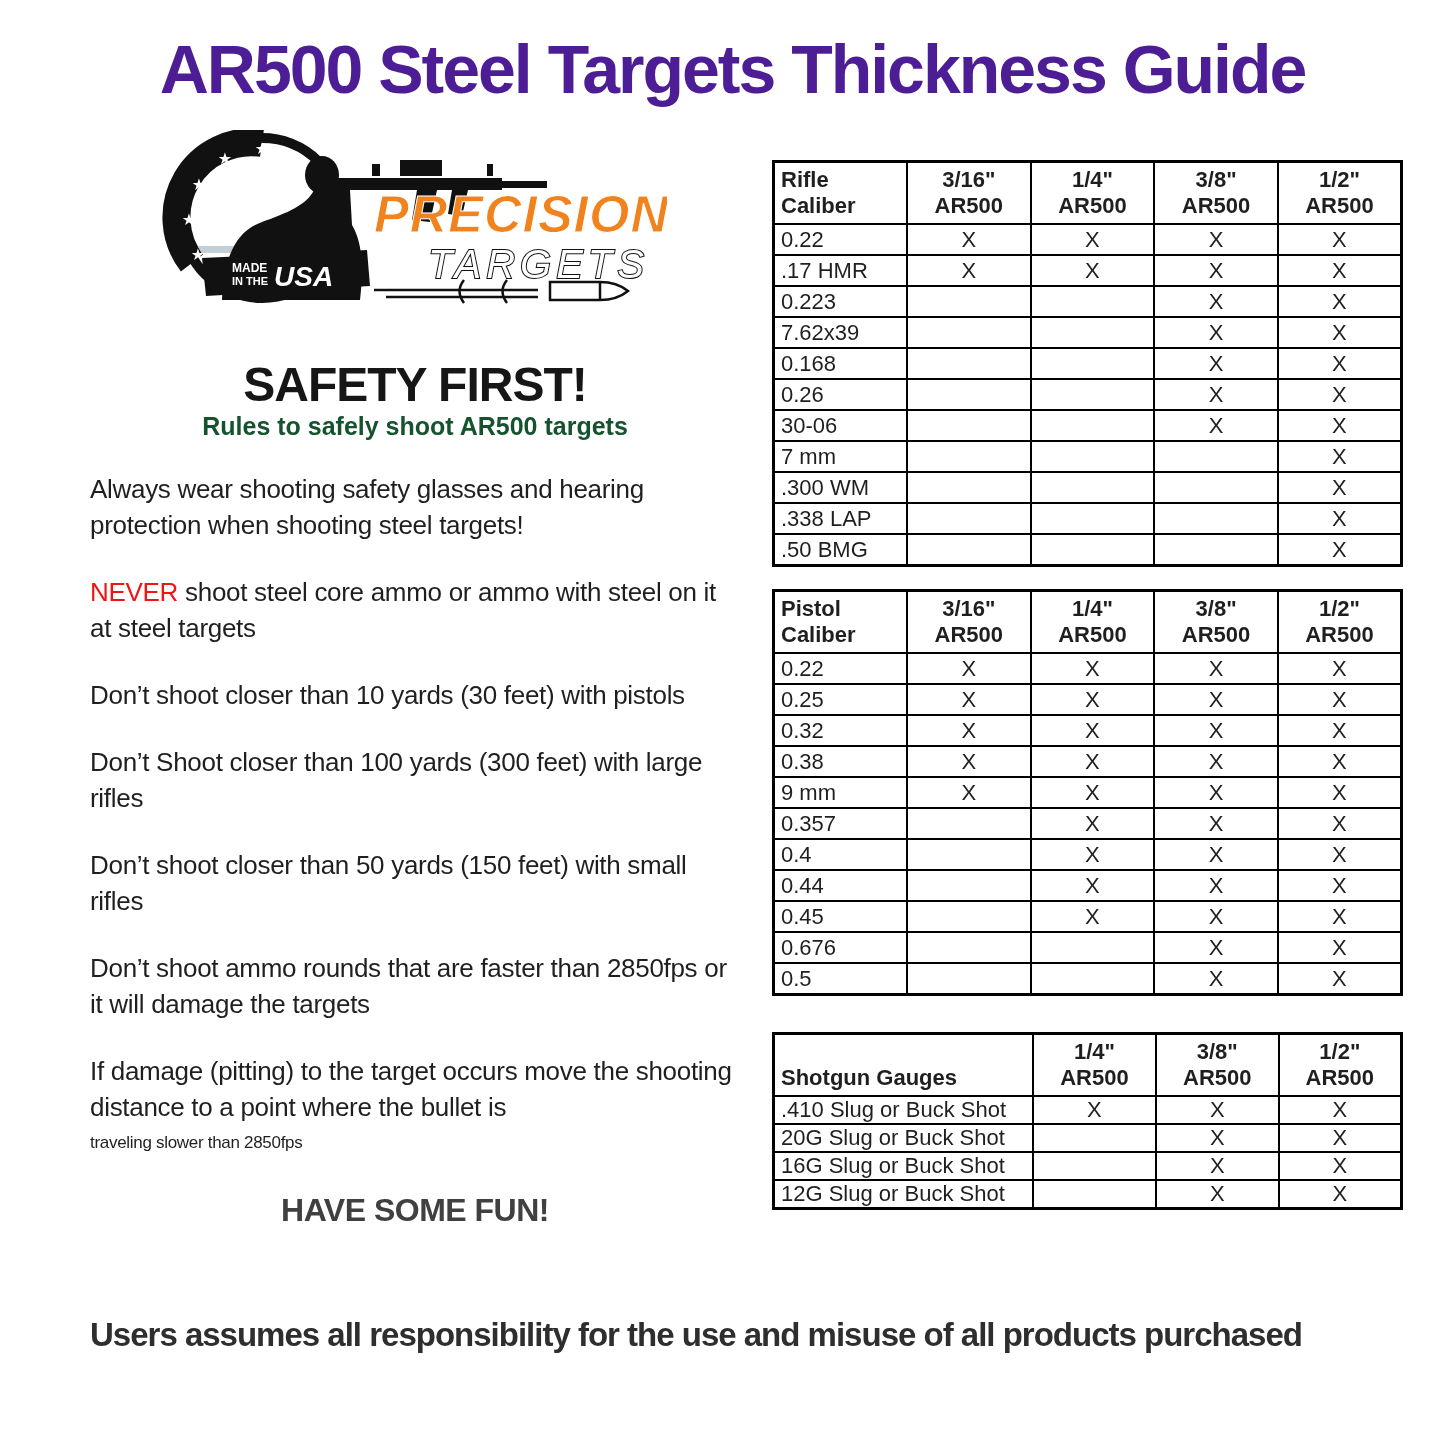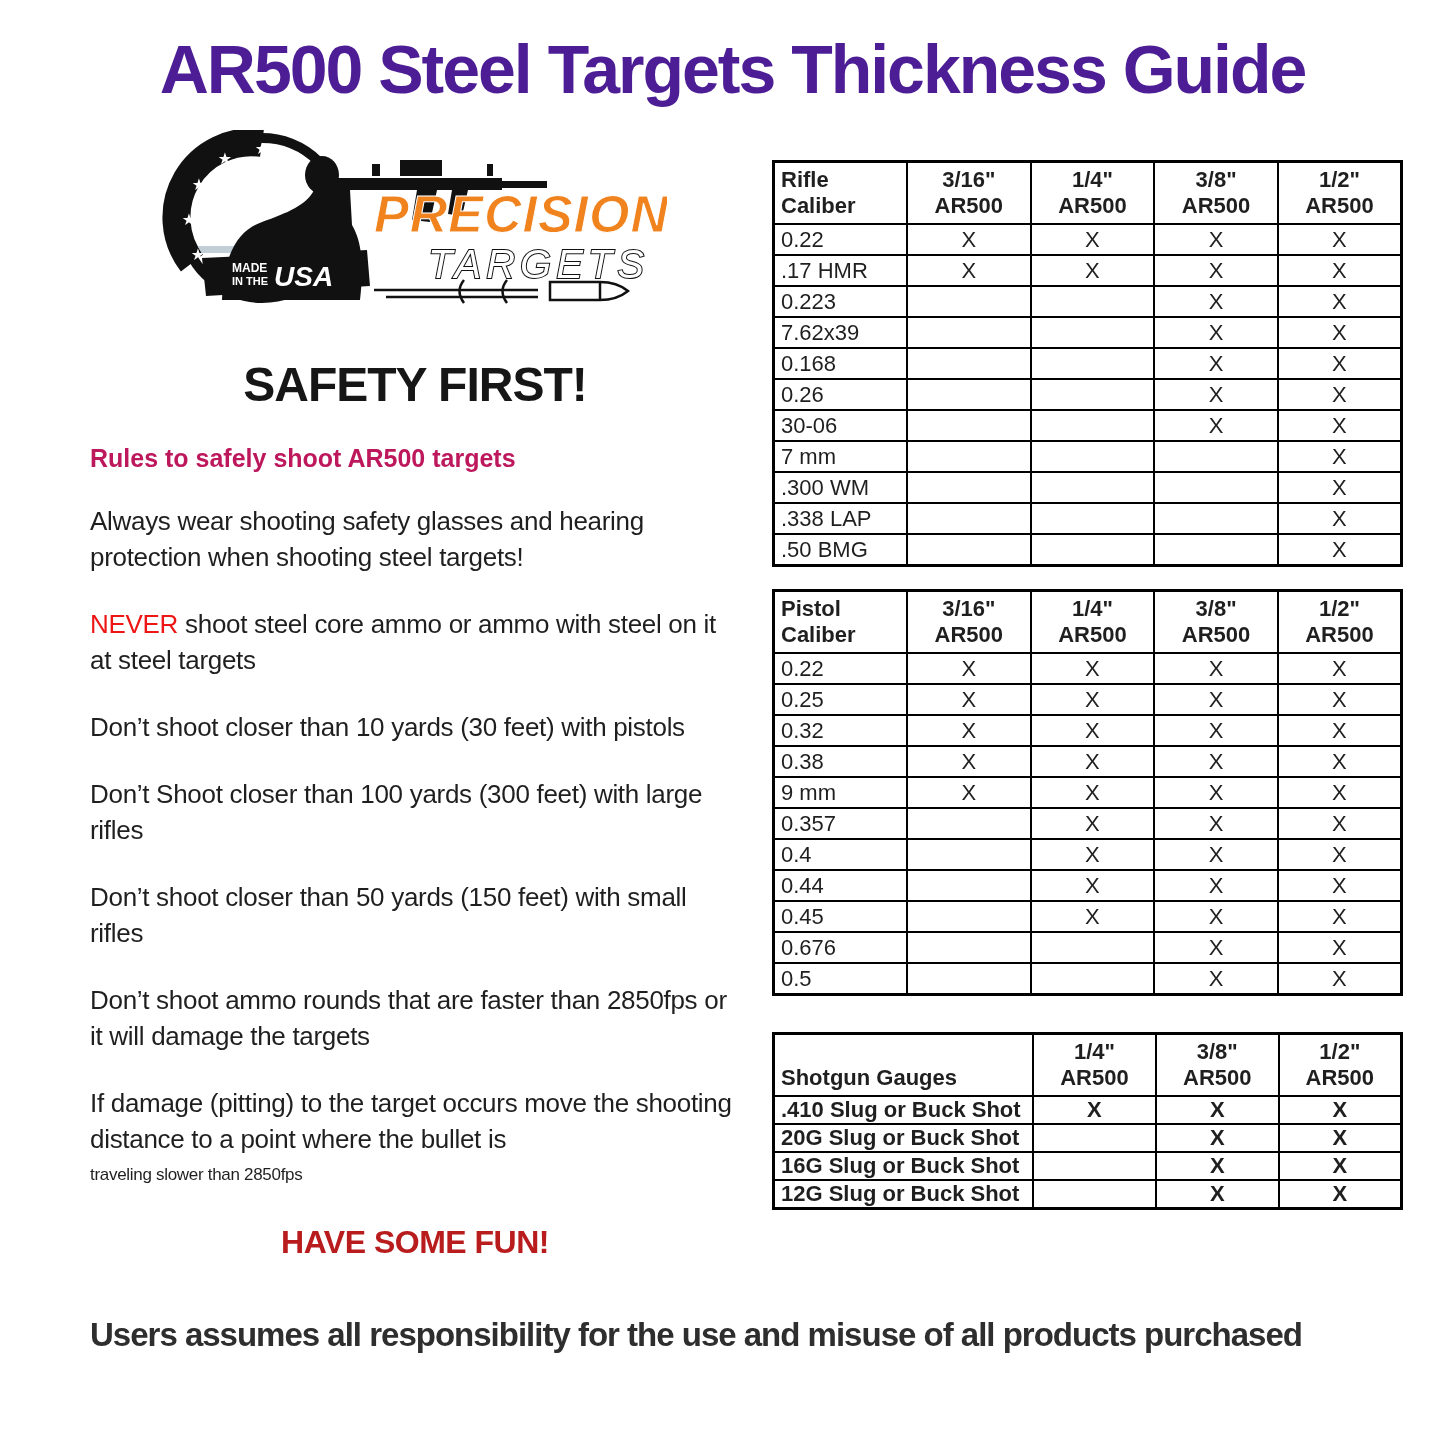--- a/index.html
+++ b/index.html
@@ -11,30 +11,30 @@
     position:absolute;top:30px;left:10px;width:100%;text-align:center;
     font-size:68px;font-weight:bold;letter-spacing:-2px;color:#4c1d95;white-space:nowrap;
   }
   .left-col{position:absolute;left:90px;top:130px;width:650px;}
   .logo-wrap{margin-left:72px;width:505px;height:185px;}
   .safety-head{
     margin-top:44px;text-align:center;font-size:48px;font-weight:bold;
     letter-spacing:-1px;color:#161616;line-height:52px;
   }
   .safety-sub{
-    font-size:25px;font-weight:bold;color:#be185d;line-height:30px;margin-top:32px;
+    text-align:center;font-size:25px;font-weight:bold;color:#14532d;line-height:30px;
   }
   .rules{margin-top:30px;}
   .rule{
     margin:0 0 31px 0;font-size:26px;line-height:36px;letter-spacing:-0.3px;color:#1f1f1f;
   }
   .rule .never{color:#ee1515;}
   .rule .small{display:block;font-size:17px;}
   .fun{
-    text-align:center;font-size:32px;font-weight:bold;color:#b91c1c;letter-spacing:-0.5px;
+    text-align:center;font-size:32px;font-weight:bold;color:#404040;letter-spacing:-0.5px;
   }
   .tables-col{position:absolute;left:772px;top:160px;width:632px;}
   table.tbl{
     border-collapse:collapse;table-layout:fixed;width:631px;background:#fff;
     border:3px solid #000;
   }
   .tbl th,.tbl td{border:2px solid #000;overflow:hidden;}
   .tbl th{
     font-size:22px;font-weight:bold;line-height:26px;white-space:pre-line;
     text-align:center;vertical-align:middle;padding:4px 2px;height:52px;
@@ -42,21 +42,21 @@
   .tbl th.label{text-align:left;padding-left:6px;}
   .tbl td{font-size:22px;height:29px;padding:0;}
   .tbl td.label{text-align:left;padding-left:6px;}
   .tbl td.mark{text-align:center;}
   .tbl-rifle{margin-bottom:22px;}
   .tbl-pistol{margin-bottom:36px;}
   .tbl-rifle th.label,.tbl-rifle td.label,
   .tbl-pistol th.label,.tbl-pistol td.label{width:123px;}
   .tbl-shotgun th.label,.tbl-shotgun td.label{width:249px;}
   .tbl-shotgun th.label{vertical-align:bottom;white-space:nowrap;}
-  .tbl-shotgun td{height:26px;font-weight:bold;}
+  .tbl-shotgun td{height:26px;}
   .footer{
     position:absolute;left:90px;top:1316px;width:1330px;
     font-size:33px;font-weight:bold;letter-spacing:-1px;color:#2e2e2e;white-space:nowrap;
   }
 </style>
 </head>
 <body>
 
 <div class="title">AR500 Steel Targets Thickness Guide</div>
 

